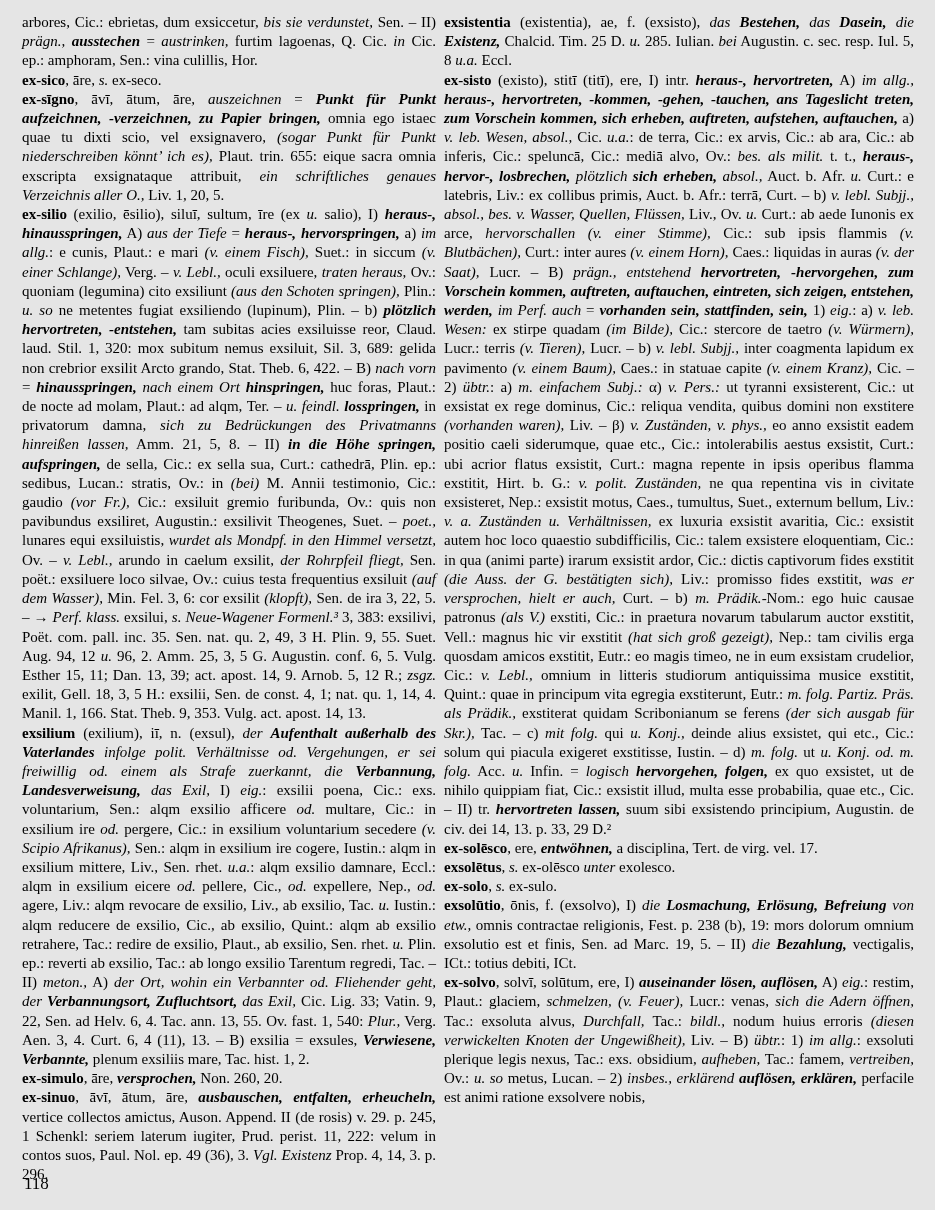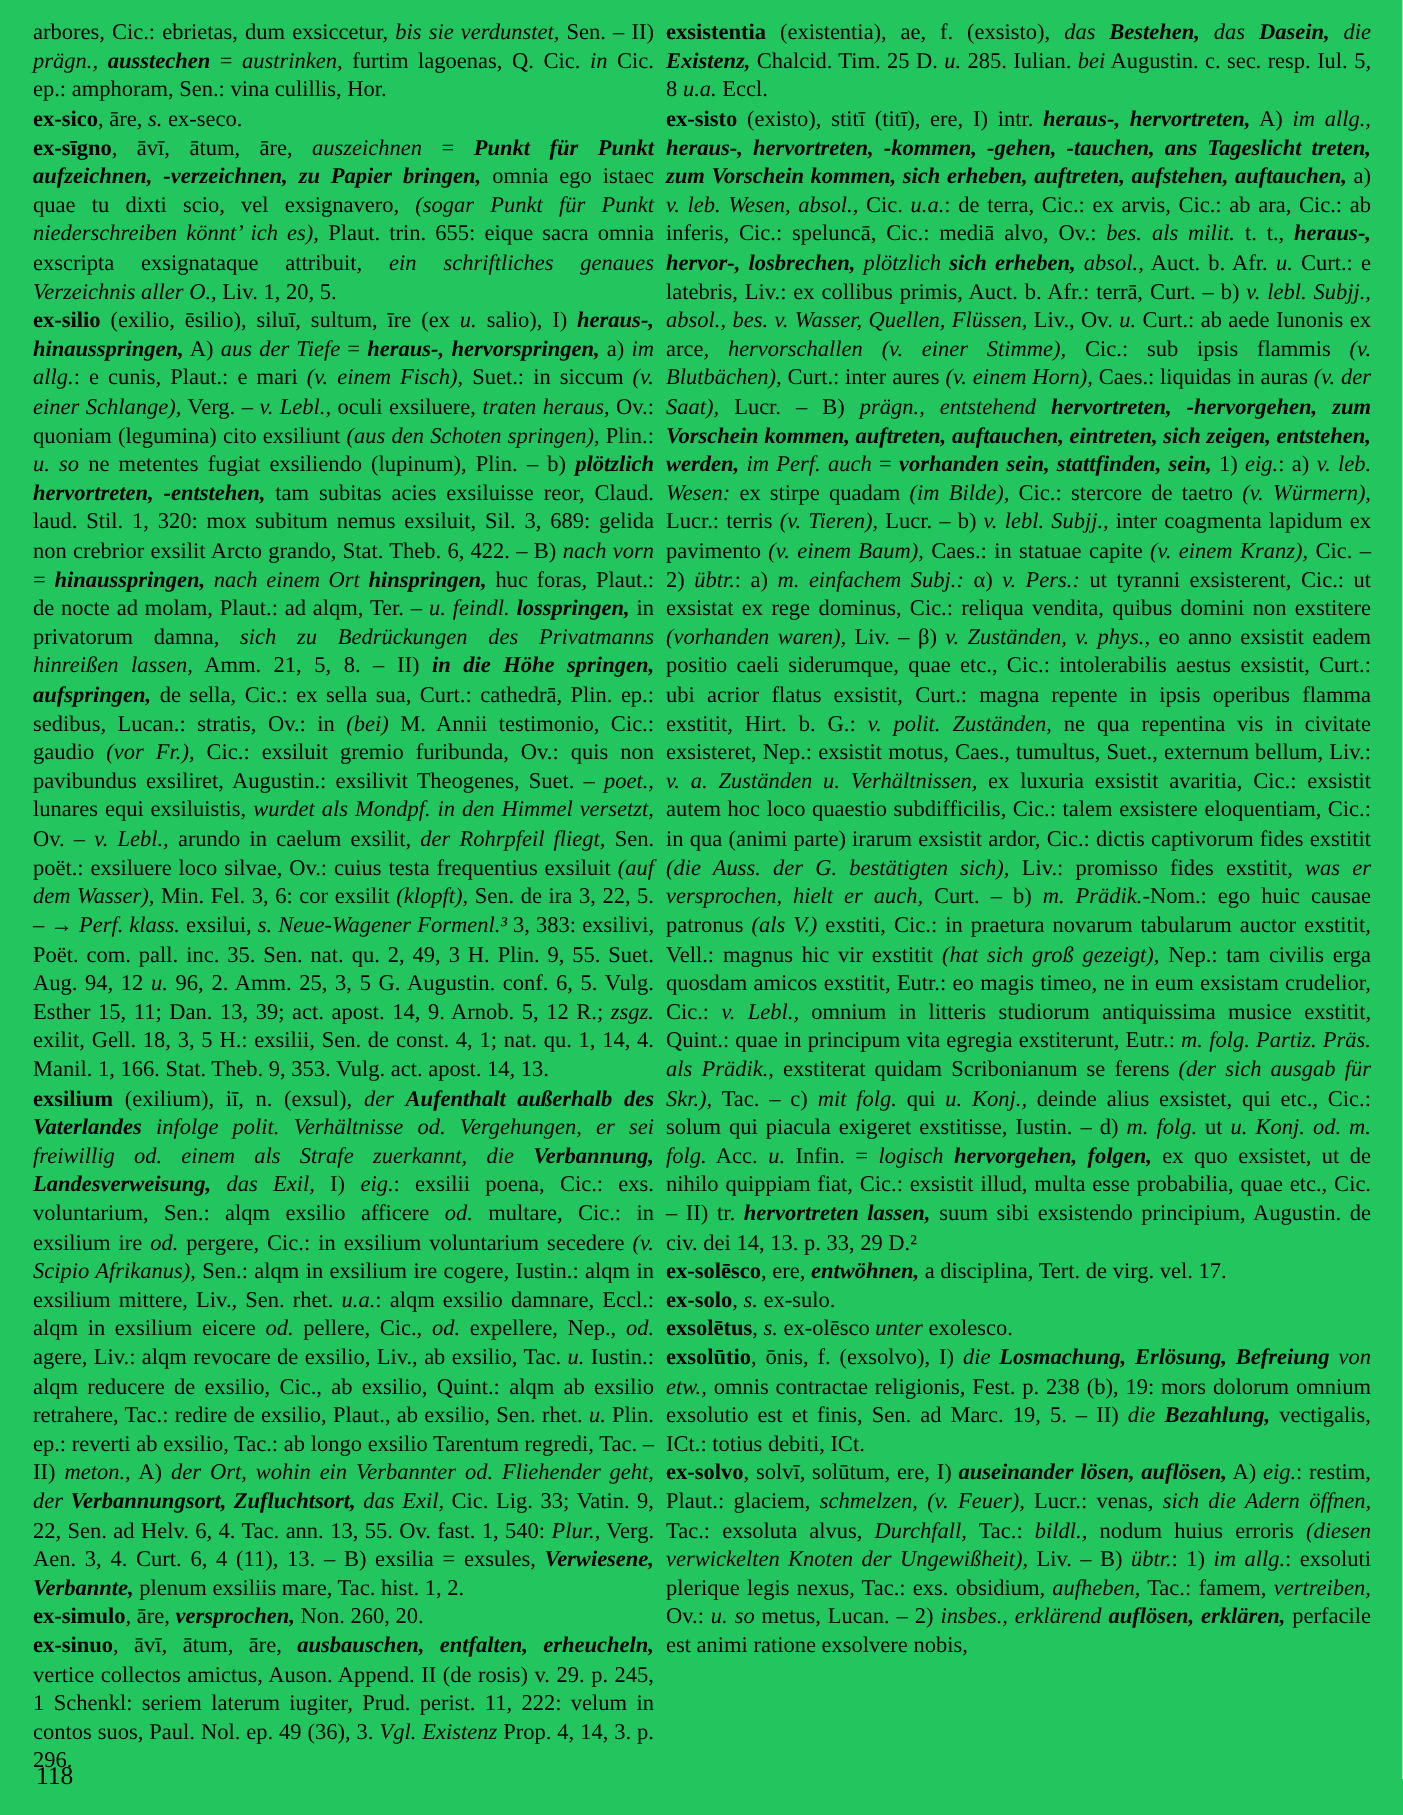--- a/index.html
+++ b/index.html
@@ -1,20 +1,20 @@
 <!DOCTYPE html>
 <html><head>
 <meta charset="utf-8">
 <style>
   html, body { margin: 0; padding: 0; background: #ffffff; }
   .page {
     position: relative;
     width: 935px;
     height: 1210px;
-    background: #22c55e;
+    background: #e5e5e5;
     color: #000000;
     font-family: "Liberation Serif", "DejaVu Serif", serif;
     overflow: hidden;
   }
   .cols {
     display: flex;
     gap: 8px;
     padding: 13px 0 0 22px;
   }
   .col {
@@ -47,20 +47,20 @@
         <p class="entry"><span class="b">ex-sīgno</span>, āvī, ātum, āre, <span class="i">auszeichnen</span> = <span class="bi">Punkt für Punkt aufzeichnen, -verzeichnen, zu Papier bringen,</span> omnia ego istaec quae tu dixti scio, vel exsignavero, <span class="i">(sogar Punkt für Punkt niederschreiben könnt’ ich es),</span> Plaut. trin. 655: eique sacra omnia exscripta exsignataque attribuit, <span class="i">ein schriftliches genaues Verzeichnis aller O.,</span> Liv. 1, 20, 5.</p>
         <p class="entry"><span class="b">ex-silio</span> (exilio, ēsilio), siluī, sultum, īre (ex <span class="i">u.</span> salio), I) <span class="bi">heraus-, hinausspringen,</span> A) <span class="i">aus der Tiefe</span> = <span class="bi">heraus-, hervorspringen,</span> a) <span class="i">im allg.</span>: e cunis, Plaut.: e mari <span class="i">(v. einem Fisch),</span> Suet.: in siccum <span class="i">(v. einer Schlange),</span> Verg. – <span class="i">v. Lebl.,</span> oculi exsiluere, <span class="i">traten heraus,</span> Ov.: quoniam (legumina) cito exsiliunt <span class="i">(aus den Schoten springen),</span> Plin.: <span class="i">u. so</span> ne metentes fugiat exsiliendo (lupinum), Plin. – b) <span class="bi">plötzlich hervortreten, -entstehen,</span> tam subitas acies exsiluisse reor, Claud. laud. Stil. 1, 320: mox subitum nemus exsiluit, Sil. 3, 689: gelida non crebrior exsilit Arcto grando, Stat. Theb. 6, 422. – B) <span class="i">nach vorn</span> = <span class="bi">hinausspringen,</span> <span class="i">nach einem Ort</span> <span class="bi">hinspringen,</span> huc foras, Plaut.: de nocte ad molam, Plaut.: ad alqm, Ter. – <span class="i">u. feindl.</span> <span class="bi">losspringen,</span> in privatorum damna, <span class="i">sich zu Bedrückungen des Privatmanns hinreißen lassen,</span> Amm. 21, 5, 8. – II) <span class="bi">in die Höhe springen, aufspringen,</span> de sella, Cic.: ex sella sua, Curt.: cathedrā, Plin. ep.: sedibus, Lucan.: stratis, Ov.: in <span class="i">(bei)</span> M. Annii testimonio, Cic.: gaudio <span class="i">(vor Fr.),</span> Cic.: exsiluit gremio furibunda, Ov.: quis non pavibundus exsiliret, Augustin.: exsilivit Theogenes, Suet. – <span class="i">poet.,</span> lunares equi exsiluistis, <span class="i">wurdet als Mondpf. in den Himmel versetzt,</span> Ov. – <span class="i">v. Lebl.,</span> arundo in caelum exsilit, <span class="i">der Rohrpfeil fliegt,</span> Sen. poët.: exsiluere loco silvae, Ov.: cuius testa frequentius exsiluit <span class="i">(auf dem Wasser),</span> Min. Fel. 3, 6: cor exsilit <span class="i">(klopft),</span> Sen. de ira 3, 22, 5. – → <span class="i">Perf. klass.</span> exsilui, <span class="i">s. Neue-Wagener Formenl.³</span> 3, 383: exsilivi, Poët. com. pall. inc. 35. Sen. nat. qu. 2, 49, 3 H. Plin. 9, 55. Suet. Aug. 94, 12 <span class="i">u.</span> 96, 2. Amm. 25, 3, 5 G. Augustin. conf. 6, 5. Vulg. Esther 15, 11; Dan. 13, 39; act. apost. 14, 9. Arnob. 5, 12 R.; <span class="i">zsgz.</span> exilit, Gell. 18, 3, 5 H.: exsilii, Sen. de const. 4, 1; nat. qu. 1, 14, 4. Manil. 1, 166. Stat. Theb. 9, 353. Vulg. act. apost. 14, 13.</p>
         <p class="entry"><span class="b">exsilium</span> (exilium), iī, n. (exsul), <span class="i">der </span><span class="bi">Aufenthalt außerhalb des Vaterlandes</span><span class="i"> infolge polit. Verhältnisse od. Vergehungen, er sei freiwillig od. einem als Strafe zuerkannt, die </span><span class="bi">Verbannung, Landesverweisung,</span><span class="i"> das Exil,</span> I) <span class="i">eig.</span>: exsilii poena, Cic.: exs. voluntarium, Sen.: alqm exsilio afficere <span class="i">od.</span> multare, Cic.: in exsilium ire <span class="i">od.</span> pergere, Cic.: in exsilium voluntarium secedere <span class="i">(v. Scipio Afrikanus),</span> Sen.: alqm in exsilium ire cogere, Iustin.: alqm in exsilium mittere, Liv., Sen. rhet. <span class="i">u.a.</span>: alqm exsilio damnare, Eccl.: alqm in exsilium eicere <span class="i">od.</span> pellere, Cic., <span class="i">od.</span> expellere, Nep., <span class="i">od.</span> agere, Liv.: alqm revocare de exsilio, Liv., ab exsilio, Tac. <span class="i">u.</span> Iustin.: alqm reducere de exsilio, Cic., ab exsilio, Quint.: alqm ab exsilio retrahere, Tac.: redire de exsilio, Plaut., ab exsilio, Sen. rhet. <span class="i">u.</span> Plin. ep.: reverti ab exsilio, Tac.: ab longo exsilio Tarentum regredi, Tac. – II) <span class="i">meton.,</span> A) <span class="i">der Ort, wohin ein Verbannter od. Fliehender geht, der </span><span class="bi">Verbannungsort, Zufluchtsort,</span><span class="i"> das Exil,</span> Cic. Lig. 33; Vatin. 9, 22, Sen. ad Helv. 6, 4. Tac. ann. 13, 55. Ov. fast. 1, 540: <span class="i">Plur.,</span> Verg. Aen. 3, 4. Curt. 6, 4 (11), 13. – B) exsilia = exsules, <span class="bi">Verwiesene, Verbannte,</span> plenum exsiliis mare, Tac. hist. 1, 2.</p>
         <p class="entry"><span class="b">ex-simulo</span>, āre, <span class="bi">versprochen,</span> Non. 260, 20.</p>
         <p class="entry"><span class="b">ex-sinuo</span>, āvī, ātum, āre, <span class="bi">ausbauschen, entfalten, erheucheln,</span> vertice collectos amictus, Auson. Append. II (de rosis) v. 29. p. 245, 1 Schenkl: seriem laterum iugiter, Prud. perist. 11, 222: velum in contos suos, Paul. Nol. ep. 49 (36), 3. <span class="i">Vgl. Existenz</span> Prop. 4, 14, 3. p. 296.</p>
       </div>
     <div class="col right" id="col-right">
         <p class="entry"><span class="b">exsistentia</span> (existentia), ae, f. (exsisto), <span class="i">das </span><span class="bi">Bestehen,</span><span class="i"> das </span><span class="bi">Dasein,</span><span class="i"> die </span><span class="bi">Existenz,</span> Chalcid. Tim. 25 D. <span class="i">u.</span> 285. Iulian. <span class="i">bei</span> Augustin. c. sec. resp. Iul. 5, 8 <span class="i">u.a.</span> Eccl.</p>
         <p class="entry"><span class="b">ex-sisto</span> (existo), stitī (titī), ere, I) intr. <span class="bi">heraus-, hervortreten,</span> A) <span class="i">im allg.,</span> <span class="bi">heraus-, hervortreten, -kommen, -gehen, -tauchen, ans Tageslicht treten, zum Vorschein kommen, sich erheben, auftreten, aufstehen, auftauchen,</span> a) <span class="i">v. leb. Wesen, absol.,</span> Cic. <span class="i">u.a.</span>: de terra, Cic.: ex arvis, Cic.: ab ara, Cic.: ab inferis, Cic.: speluncā, Cic.: mediā alvo, Ov.: <span class="i">bes. als milit.</span> t. t., <span class="bi">heraus-, hervor-, losbrechen,</span> <span class="i">plötzlich</span> <span class="bi">sich erheben,</span> <span class="i">absol.,</span> Auct. b. Afr. <span class="i">u.</span> Curt.: e latebris, Liv.: ex collibus primis, Auct. b. Afr.: terrā, Curt. – b) <span class="i">v. lebl. Subjj., absol., bes. v. Wasser, Quellen, Flüssen,</span> Liv., Ov. <span class="i">u.</span> Curt.: ab aede Iunonis ex arce, <span class="i">hervorschallen (v. einer Stimme),</span> Cic.: sub ipsis flammis <span class="i">(v. Blutbächen),</span> Curt.: inter aures <span class="i">(v. einem Horn),</span> Caes.: liquidas in auras <span class="i">(v. der Saat),</span> Lucr. – B) <span class="i">prägn., entstehend</span> <span class="bi">hervortreten, -hervorgehen, zum Vorschein kommen, auftreten, auftauchen, eintreten, sich zeigen, entstehen, werden,</span> <span class="i">im Perf. auch</span> = <span class="bi">vorhanden sein, stattfinden, sein,</span> 1) <span class="i">eig.</span>: a) <span class="i">v. leb. Wesen:</span> ex stirpe quadam <span class="i">(im Bilde),</span> Cic.: stercore de taetro <span class="i">(v. Würmern),</span> Lucr.: terris <span class="i">(v. Tieren),</span> Lucr. – b) <span class="i">v. lebl. Subjj.,</span> inter coagmenta lapidum ex pavimento <span class="i">(v. einem Baum),</span> Caes.: in statuae capite <span class="i">(v. einem Kranz),</span> Cic. – 2) <span class="i">übtr.</span>: a) <span class="i">m. einfachem Subj.:</span> α) <span class="i">v. Pers.:</span> ut tyranni exsisterent, Cic.: ut exsistat ex rege dominus, Cic.: reliqua vendita, quibus domini non exstitere <span class="i">(vorhanden waren),</span> Liv. – β) <span class="i">v. Zuständen, v. phys.,</span> eo anno exsistit eadem positio caeli siderumque, quae etc., Cic.: intolerabilis aestus exsistit, Curt.: ubi acrior flatus exsistit, Curt.: magna repente in ipsis operibus flamma exstitit, Hirt. b. G.: <span class="i">v. polit. Zuständen,</span> ne qua repentina vis in civitate exsisteret, Nep.: exsistit motus, Caes., tumultus, Suet., externum bellum, Liv.: <span class="i">v. a. Zuständen u. Verhältnissen,</span> ex luxuria exsistit avaritia, Cic.: exsistit autem hoc loco quaestio subdifficilis, Cic.: talem exsistere eloquentiam, Cic.: in qua (animi parte) irarum exsistit ardor, Cic.: dictis captivorum fides exstitit <span class="i">(die Auss. der G. bestätigten sich),</span> Liv.: promisso fides exstitit, <span class="i">was er versprochen, hielt er auch,</span> Curt. – b) <span class="i">m. Prädik.</span>-Nom.: ego huic causae patronus <span class="i">(als V.)</span> exstiti, Cic.: in praetura novarum tabularum auctor exstitit, Vell.: magnus hic vir exstitit <span class="i">(hat sich groß gezeigt),</span> Nep.: tam civilis erga quosdam amicos exstitit, Eutr.: eo magis timeo, ne in eum exsistam crudelior, Cic.: <span class="i">v. Lebl.,</span> omnium in litteris studiorum antiquissima musice exstitit, Quint.: quae in principum vita egregia exstiterunt, Eutr.: <span class="i">m. folg. Partiz. Präs. als Prädik.,</span> exstiterat quidam Scribonianum se ferens <span class="i">(der sich ausgab für Skr.),</span> Tac. – c) <span class="i">mit folg.</span> qui <span class="i">u. Konj.,</span> deinde alius exsistet, qui etc., Cic.: solum qui piacula exigeret exstitisse, Iustin. – d) <span class="i">m. folg.</span> ut <span class="i">u. Konj. od. m. folg.</span> Acc. <span class="i">u.</span> Infin. = <span class="i">logisch</span> <span class="bi">hervorgehen, folgen,</span> ex quo exsistet, ut de nihilo quippiam fiat, Cic.: exsistit illud, multa esse probabilia, quae etc., Cic. – II) tr. <span class="bi">hervortreten lassen,</span> suum sibi exsistendo principium, Augustin. de civ. dei 14, 13. p. 33, 29 D.²</p>
         <p class="entry"><span class="b">ex-solēsco</span>, ere, <span class="bi">entwöhnen,</span> a disciplina, Tert. de virg. vel. 17.</p>
+        <p class="entry"><span class="b">exsolētus</span>, <span class="i">s.</span> ex-olēsco <span class="i">unter</span> exolesco.</p>
         <p class="entry"><span class="b">ex-solo</span>, <span class="i">s.</span> ex-sulo.</p>
-        <p class="entry"><span class="b">exsolētus</span>, <span class="i">s.</span> ex-olēsco <span class="i">unter</span> exolesco.</p>
         <p class="entry"><span class="b">exsolūtio</span>, ōnis, f. (exsolvo), I) <span class="i">die </span><span class="bi">Losmachung, Erlösung, Befreiung</span><span class="i"> von etw.,</span> omnis contractae religionis, Fest. p. 238 (b), 19: mors dolorum omnium exsolutio est et finis, Sen. ad Marc. 19, 5. – II) <span class="i">die </span><span class="bi">Bezahlung,</span> vectigalis, ICt.: totius debiti, ICt.</p>
         <p class="entry"><span class="b">ex-solvo</span>, solvī, solūtum, ere, I) <span class="bi">auseinander lösen, auflösen,</span> A) <span class="i">eig.</span>: restim, Plaut.: glaciem, <span class="i">schmelzen, (v. Feuer),</span> Lucr.: venas, <span class="i">sich die Adern öffnen,</span> Tac.: exsoluta alvus, <span class="i">Durchfall,</span> Tac.: <span class="i">bildl.,</span> nodum huius erroris <span class="i">(diesen verwickelten Knoten der Ungewißheit),</span> Liv. – B) <span class="i">übtr.</span>: 1) <span class="i">im allg.</span>: exsoluti plerique legis nexus, Tac.: exs. obsidium, <span class="i">aufheben,</span> Tac.: famem, <span class="i">vertreiben,</span> Ov.: <span class="i">u. so</span> metus, Lucan. – 2) <span class="i">insbes., erklärend</span> <span class="bi">auflösen, erklären,</span> perfacile est animi ratione exsolvere nobis,</p>
       </div>
   </div>
   <div class="page-number">118</div>
 </div>
 
 </body></html>

